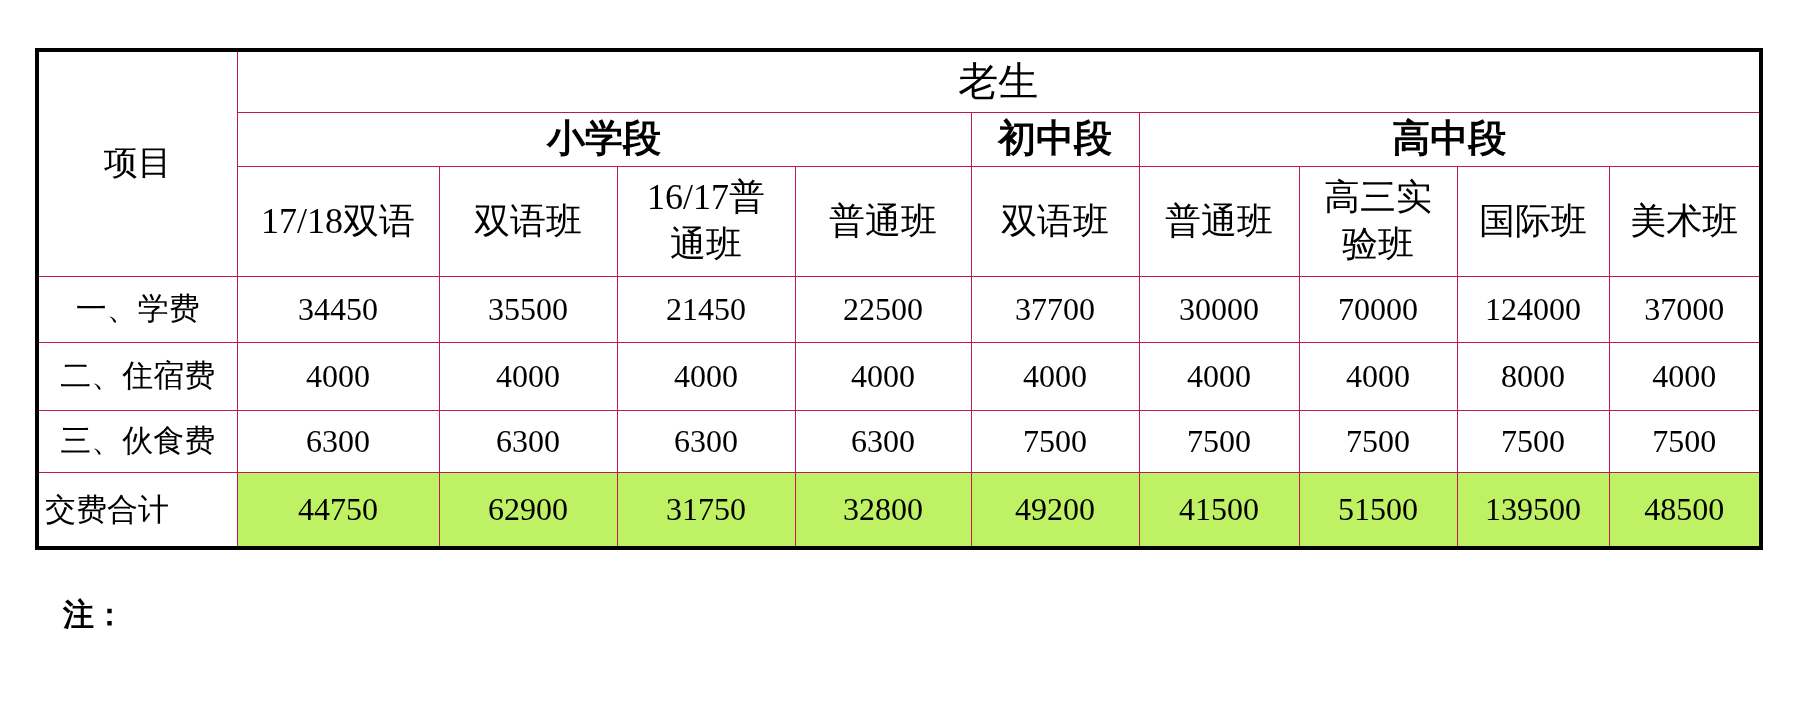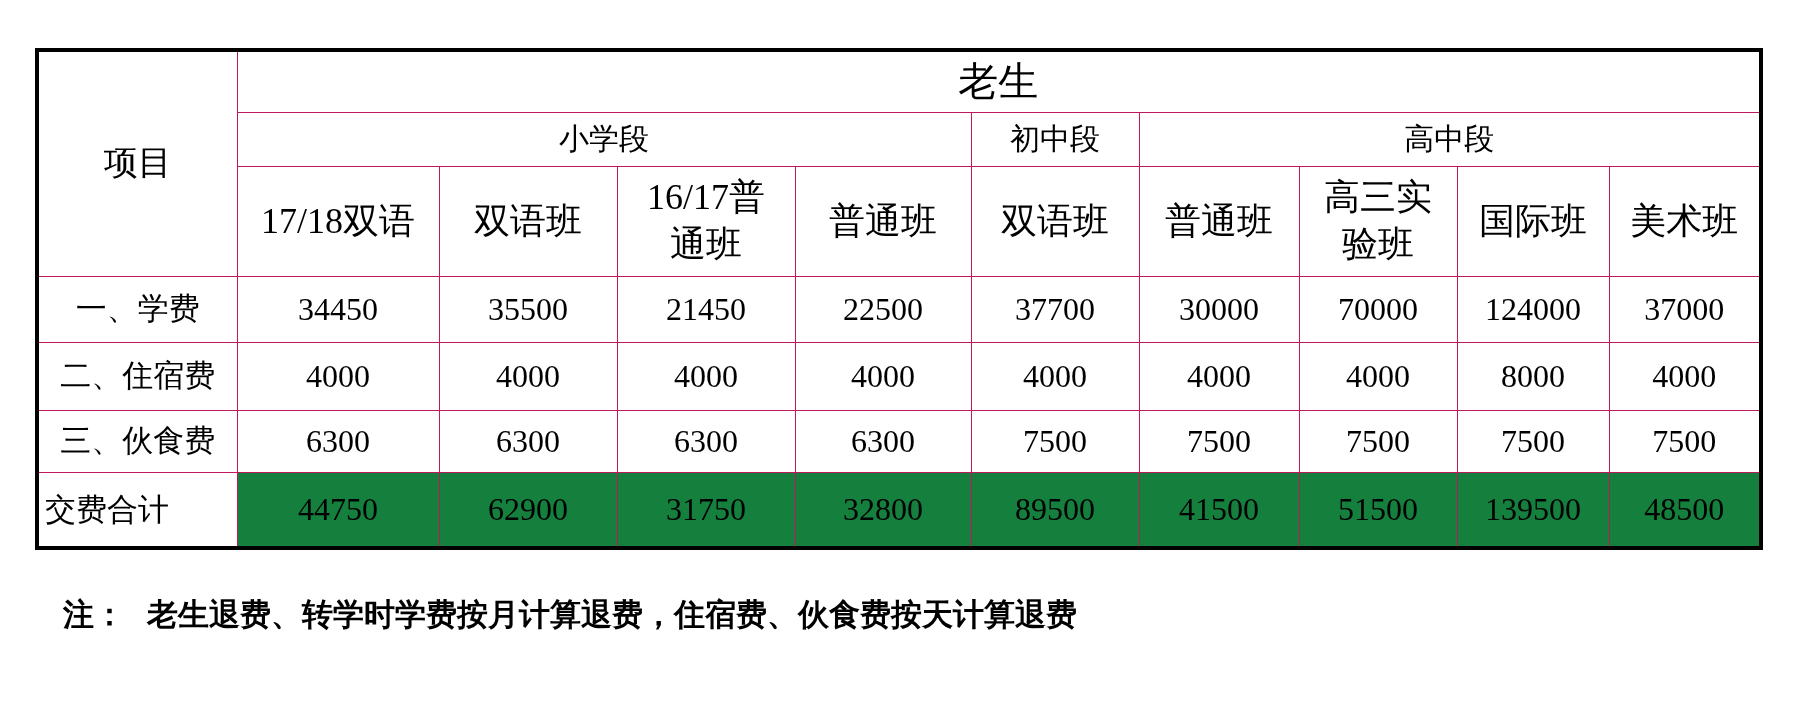--- a/index.html
+++ b/index.html
@@ -25,29 +25,29 @@
   .fee-table td {
     border: 1px solid #be185d;
     text-align: center;
     vertical-align: middle;
     padding: 0 6px;
     overflow: hidden;
     line-height: 1.2;
   }
   .corner-cell      { font-size: 34px; }
   .group-cell       { font-size: 40px; height: 62px; }
-  .r-seg td         { font-size: 30px; height: 54px; }
+  .r-seg td         { font-size: 38px; height: 54px; font-weight: bold; }
   .r-cols td        { font-size: 36px; height: 110px; white-space: pre-line; line-height: 1.3; }
   .value-cell       { font-size: 32px; margin-top: 42px; }
   .row-label        { font-size: 31px; text-align: left; padding-left: 10px; }
   .r-fee td         { height: 66px; }
   .r-dorm td        { height: 68px; text-align: center; }
   .r-food td        { height: 62px; }
   .r-total td       { height: 76px; }
-  .r-total .value-cell { background: #15803d; }
+  .r-total .value-cell { background: #bef264; }
   .r-total .row-label  { text-align: left; padding-left: 6px; margin-top: 39px; }
   .notes {
     position: absolute;
     left: 63px;
     top: 592px;
     display: flex;
     align-items: flex-start;
     font-weight: bold;
     font-size: 31px;
     line-height: 1.5;
@@ -138,29 +138,28 @@
       <td class="value-cell">7500</td>
       <td class="value-cell">7500</td>
     </tr>
 
     <tr class="r-total">
       <td class="row-label">交费合计</td>
       <td class="value-cell">44750</td>
       <td class="value-cell">62900</td>
       <td class="value-cell">31750</td>
       <td class="value-cell">32800</td>
-      <td class="value-cell">89500</td>
+      <td class="value-cell">49200</td>
       <td class="value-cell">41500</td>
       <td class="value-cell">51500</td>
       <td class="value-cell">139500</td>
       <td class="value-cell">48500</td>
     </tr>
   </tbody>
     </table>
 
   <div class="notes">
     <span class="notes-prefix">注：</span>
     <div class="notes-lines">
-      <div>老生退费、转学时学费按月计算退费，住宿费、伙食费按天计算退费</div>
     </div>
   </div>
 
 </div>
 
 </body></html>

